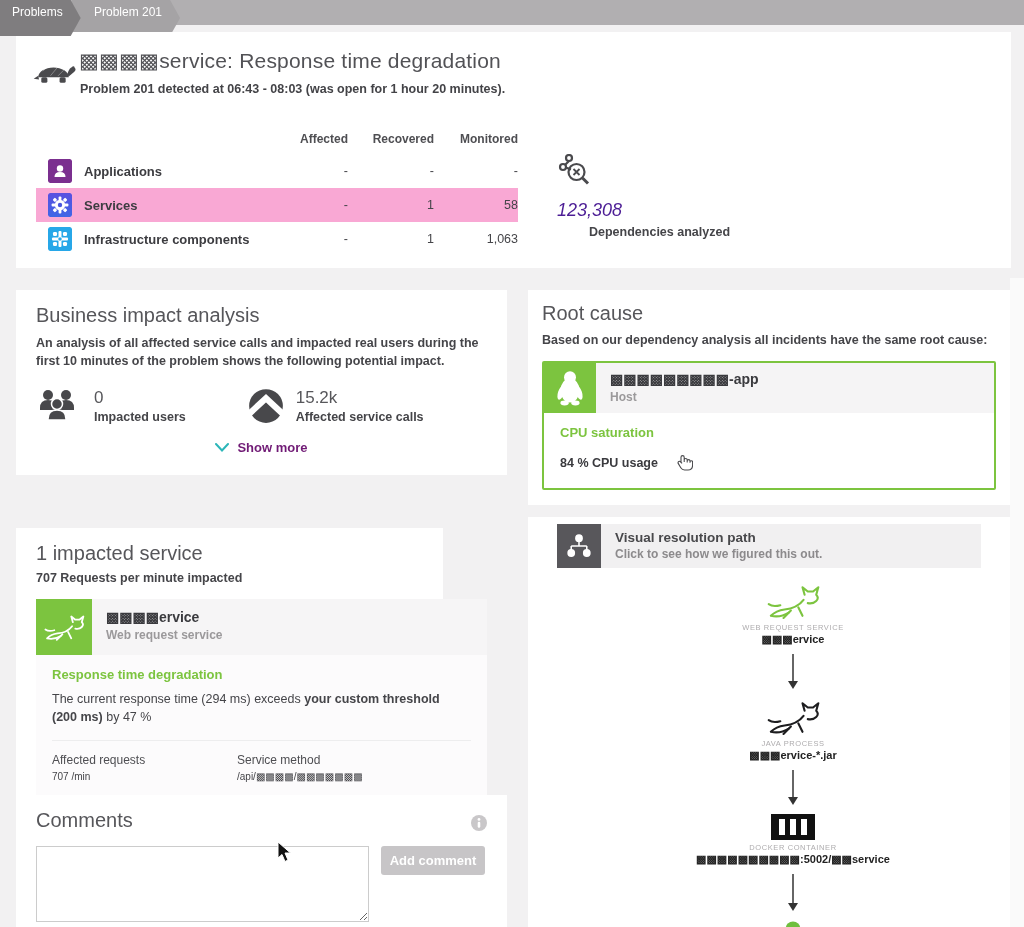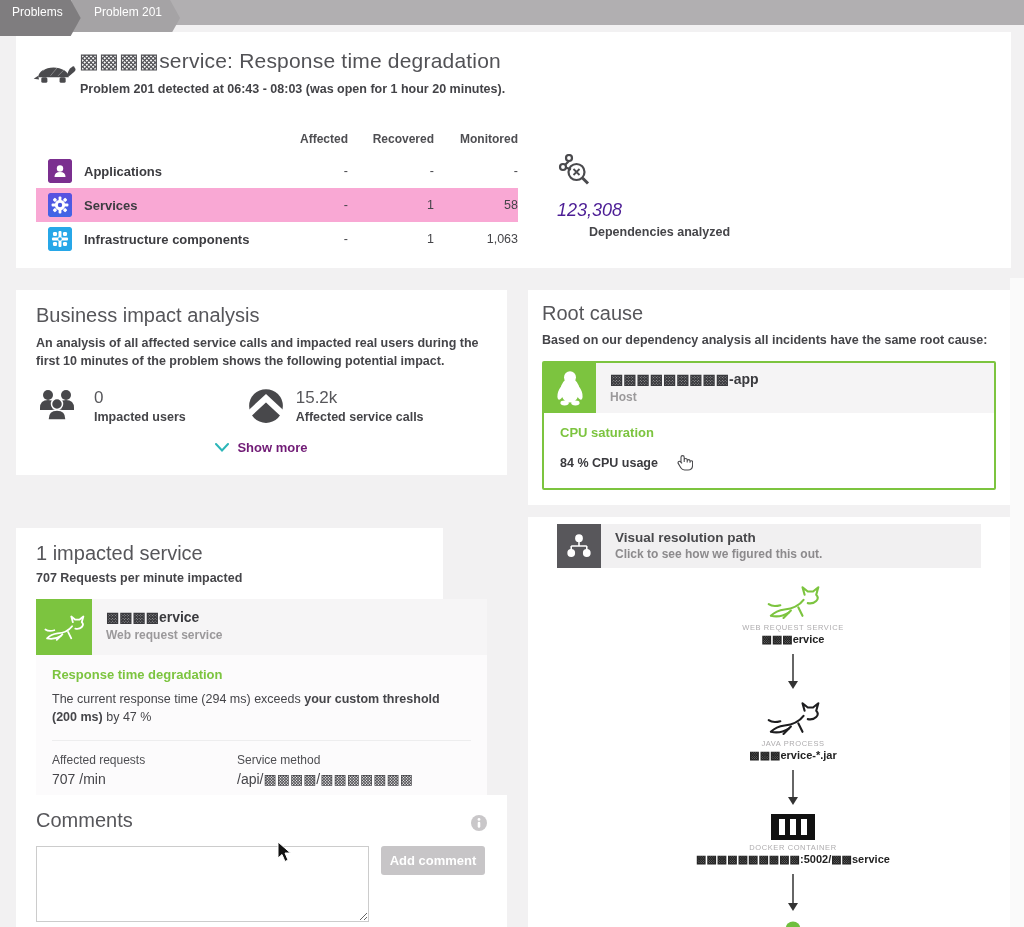--- a/index.html
+++ b/index.html
@@ -70,21 +70,21 @@
   .tile-meta { flex:1; background:#f6f5f6; padding:10px 14px; }
   .tile-name { font-size:14px; font-weight:700; color:#3a3a3e; }
   .tile-type { font-size:12px; font-weight:700; color:#9b999b; margin-top:3px; }
   .tile-body { padding:12px 16px 14px; }
   .issue { color:#7cc43f; font-size:13px; font-weight:700; }
   .svc-desc { margin-top:8px; font-size:12.5px; color:#454549; line-height:1.45; width:400px; }
   .svc-desc b { font-weight:700; }
   .metrics { display:flex; margin-top:14px; padding-top:12px; border-top:1px solid #ededee; }
   .metric { width:185px; }
   .metric .ml { font-size:12px; color:#4e4e52; }
-  .metric .mv { font-size:14px; color:#454549; margin-top:4px; }
+  .metric .mv { font-size:10px; color:#454549; margin-top:4px; }
 
   
   .comments-head { display:flex; justify-content:space-between; align-items:flex-start; }
   .comment-row { display:flex; margin-top:14px; align-items:flex-start; }
   textarea.comment-box { width:333px; height:76px; border:1px solid #ccc; background:#fff; resize:vertical;
         font-family:"Liberation Sans",sans-serif; font-size:13px; outline:none; }
   .addbtn { margin-left:12px; width:104px; height:29px; background:#c7c5c7; border:none; border-radius:3px;
         color:#fff; font-size:13px; font-weight:700; font-family:"Liberation Sans",sans-serif; }
 
   

